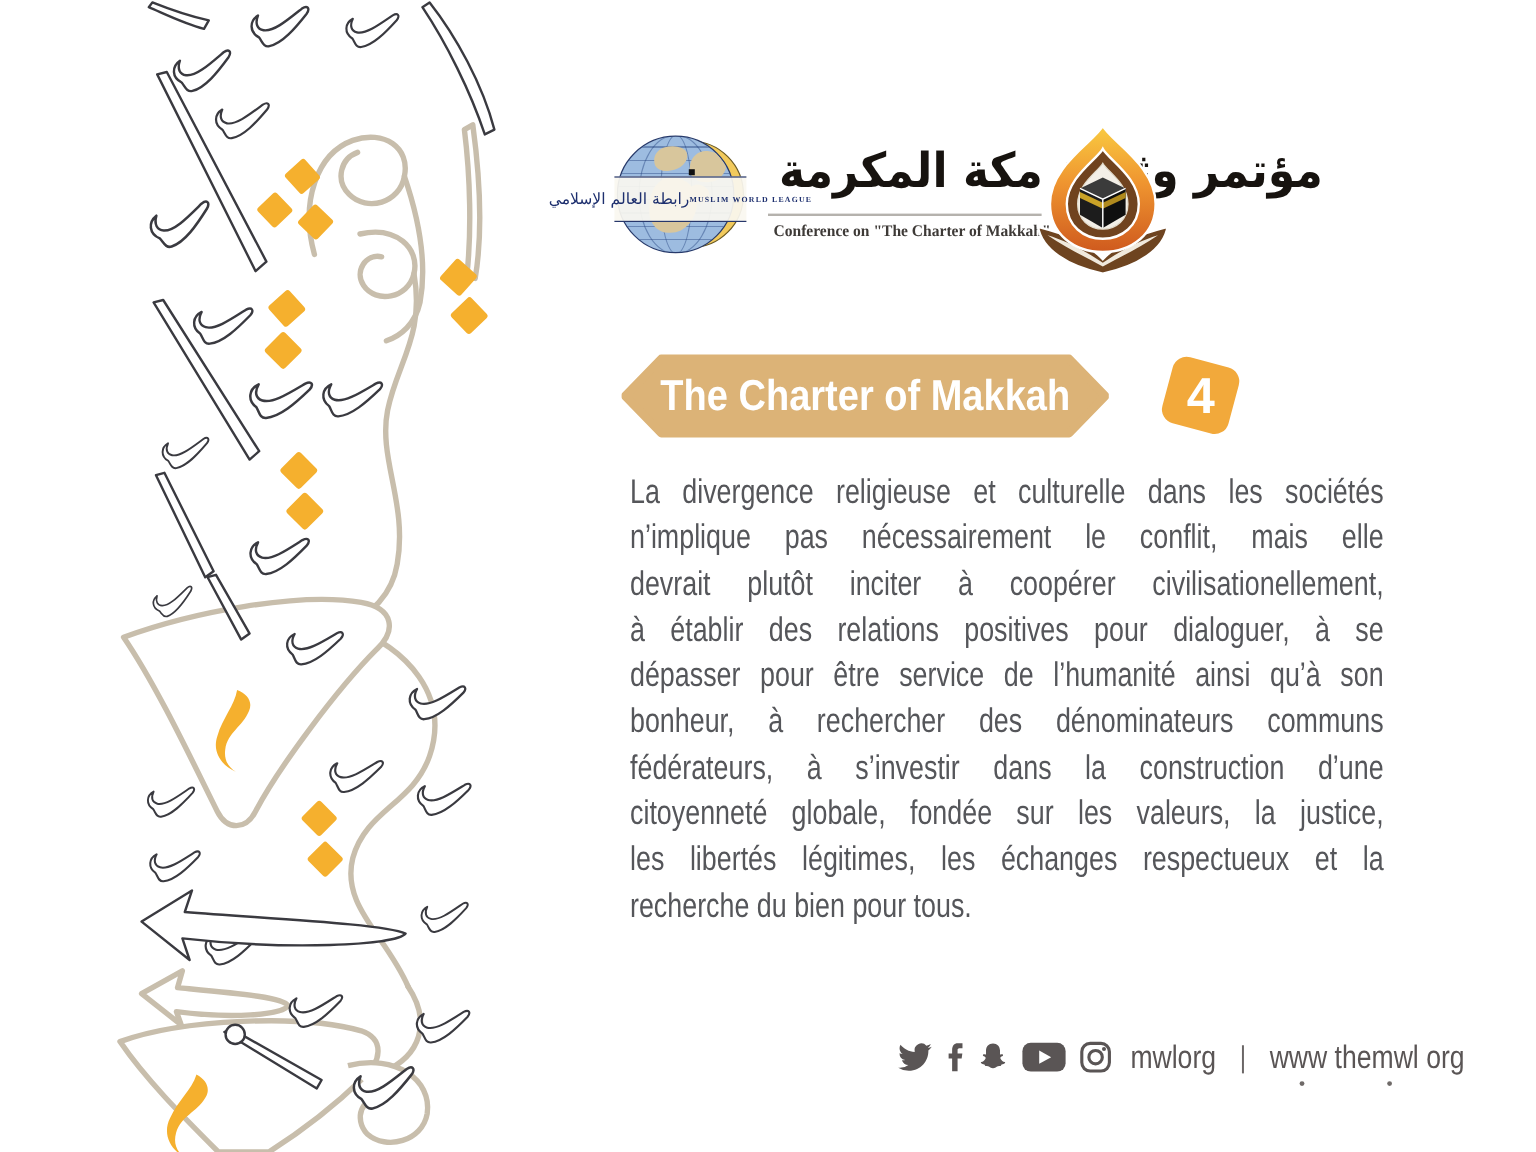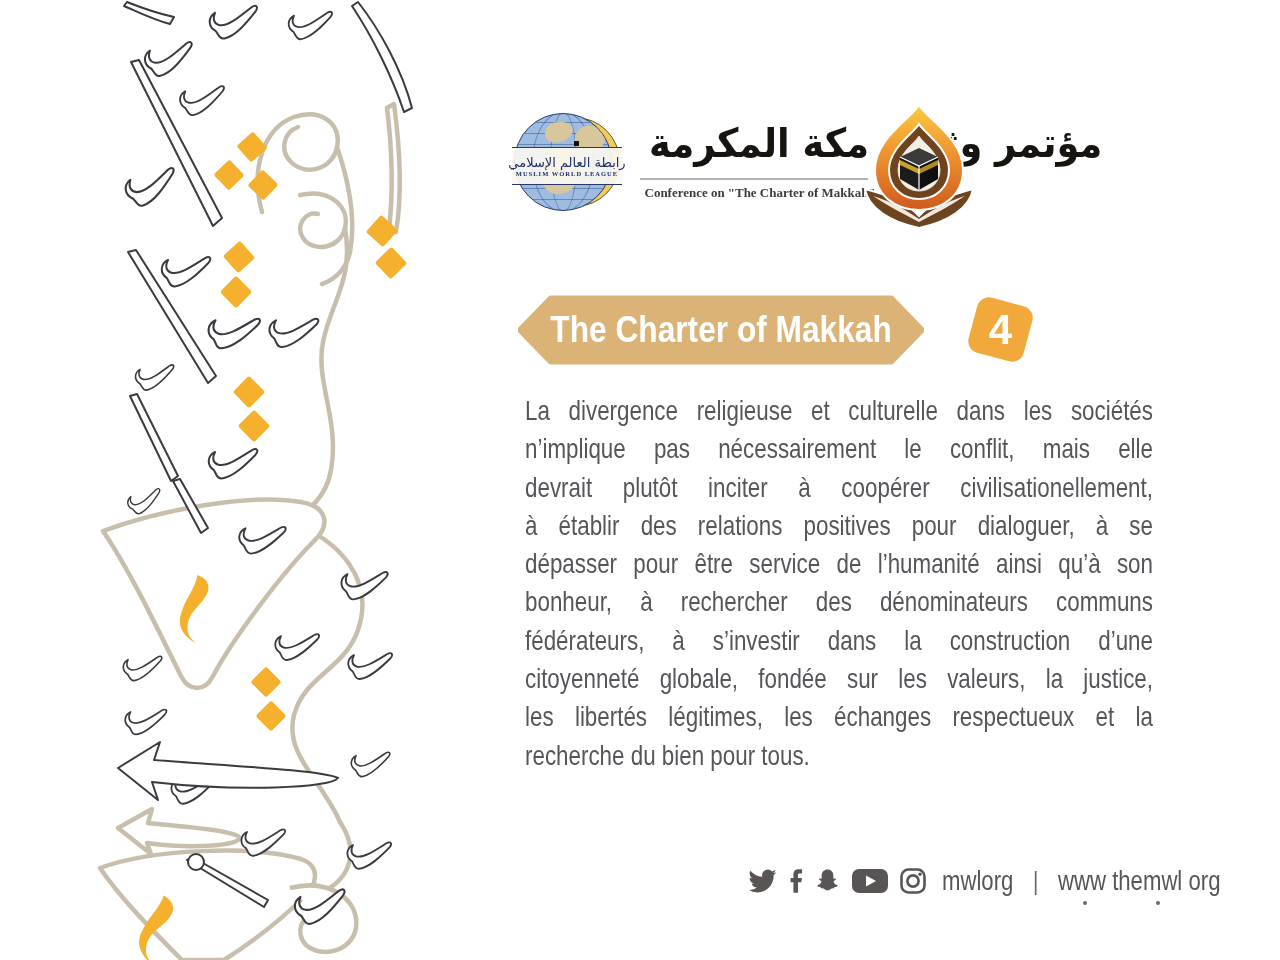--- a/index.html
+++ b/index.html
@@ -16,21 +16,21 @@
   .globe .grat{position:absolute;inset:0;
        background:repeating-linear-gradient(0deg,transparent 0 10px,rgba(40,70,130,.45) 10px 11px);}
   .globe .mer1,.globe .mer2{position:absolute;top:-2px;bottom:-2px;border:1px solid rgba(40,70,130,.45);
        border-radius:50%;}
   .globe .mer1{left:18%;width:62%;}
   .globe .mer2{left:36%;width:26%;}
   .land{position:absolute;background:#d8c69c;border-radius:46% 54% 58% 42%/55% 45% 60% 40%;}
   .kaaba-dot{position:absolute;left:59px;top:27px;width:5px;height:5px;background:#111;}
   .mwl-band{position:absolute;left:-2px;right:-2px;top:37px;height:36px;
             background:rgba(250,248,240,.93);border-top:1.5px solid #27376b;border-bottom:1.5px solid #27376b;
-            display:flex;flex-direction:column;align-items:center;justify-content:center;z-index:3;}
+            display:flex;flex-direction:row;align-items:center;justify-content:center;z-index:3;}
   .mwl-band .ar{font-family:"DejaVu Sans",sans-serif;font-size:13px;line-height:15px;color:#1d2f6e;white-space:nowrap;}
   .mwl-band .en{font-family:"Liberation Serif",serif;font-weight:bold;font-size:6.5px;letter-spacing:1px;
                 color:#1d2f6e;white-space:nowrap;}
 
   .conf-wordmark{left:640px;top:112px;width:228px;text-align:center;}
   .conf-wordmark .cal{font-family:"DejaVu Sans",sans-serif;font-weight:bold;font-size:40px;line-height:62px;
                       color:#17130f;white-space:nowrap;transform:scaleX(.92);transform-origin:center;}
   .conf-wordmark .rule{height:1.5px;background:#b5b2ad;margin:4px 0 5px 0;}
   .conf-wordmark .cap{font-family:"Liberation Serif",serif;font-weight:bold;font-size:13.5px;color:#3e3a37;
                       white-space:nowrap;transform:scaleX(.96);transform-origin:center;}

